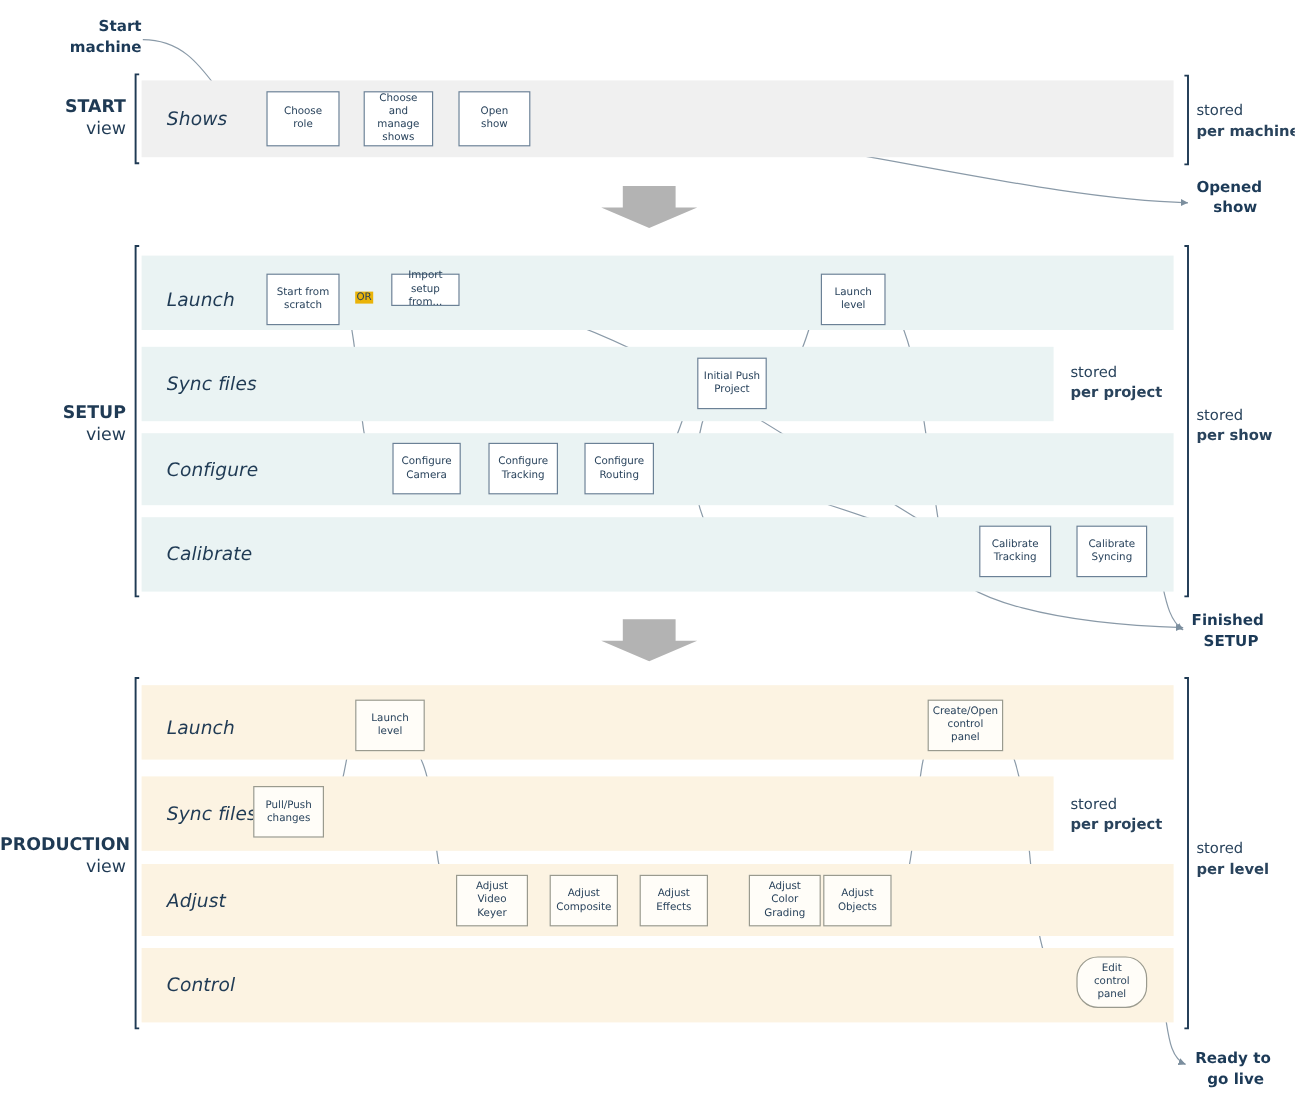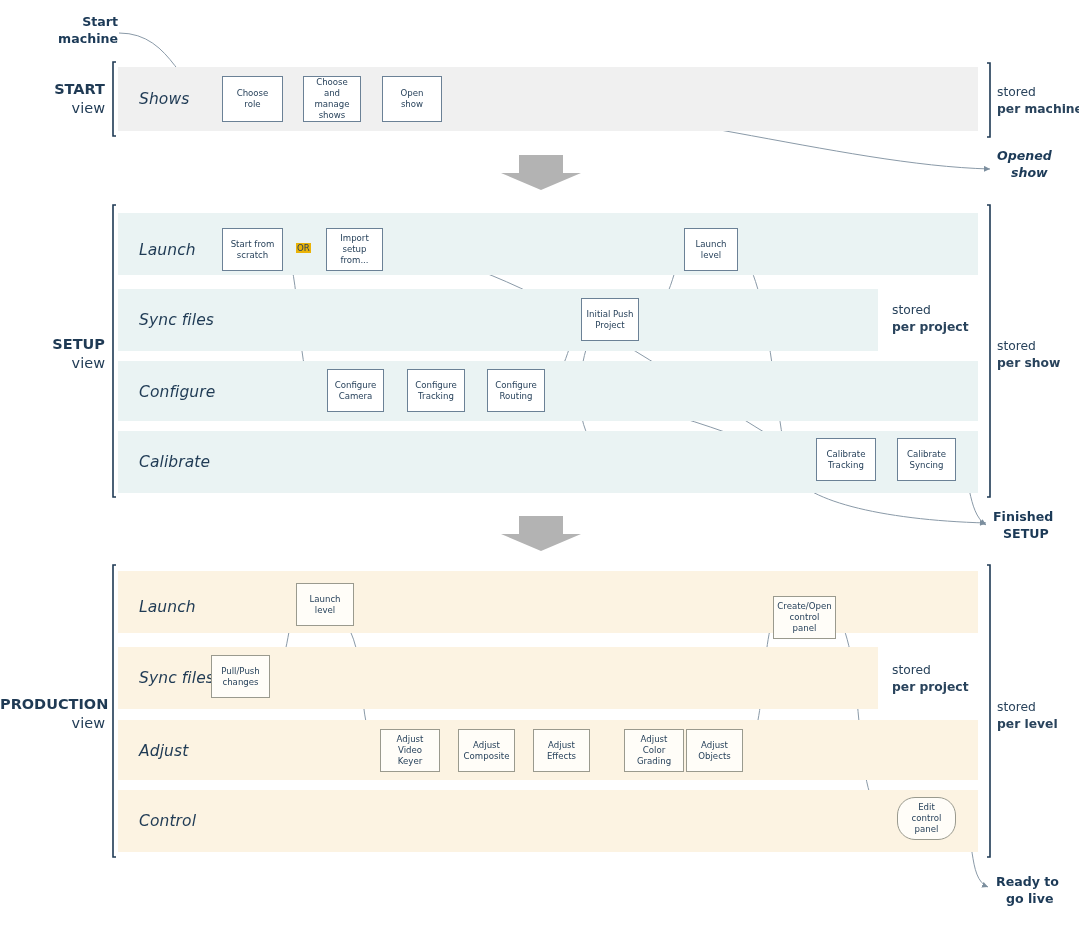--- a/index.html
+++ b/index.html
@@ -215,21 +215,21 @@
 
   <div class="node" style="left:222px;top:228px;width:61px;height:43px;">
     <div>
       <span>Start from</span>
       <span>scratch</span>
     </div>
   </div>
 
   <div class="orlabel" style="left:296px;top:243px;">OR</div>
 
-  <div class="node" style="left:326px;top:228px;width:57px;height:43px;">
+  <div class="node" style="left:326px;top:228px;width:57px;height:27px;">
     <div>
       <span>Import setup</span>
       <span>from...</span>
     </div>
   </div>
 
   <div class="node" style="left:684px;top:228px;width:54px;height:43px;">
     <div>
       <span>Launch</span>
       <span>level</span>
@@ -278,21 +278,21 @@
     </div>
   </div>
 
   <div class="node prodnode" style="left:296px;top:583px;width:58px;height:43px;">
     <div>
       <span>Launch</span>
       <span>level</span>
     </div>
   </div>
 
-  <div class="node prodnode" style="left:773px;top:583px;width:63px;height:43px;margin-top:13px;">
+  <div class="node prodnode" style="left:773px;top:583px;width:63px;height:43px;">
     <div>
       <span>Create/Open</span>
       <span>control panel</span>
     </div>
   </div>
 
   <div class="node prodnode" style="left:211px;top:655px;width:59px;height:43px;">
     <div>
       <span>Pull/Push</span>
       <span>changes</span>
@@ -364,21 +364,21 @@
   <div class="stored" style="left:997px;top:699px;">
     <span class="l1">stored</span>
     <span class="l2">per level</span>
   </div>
 
   <div class="endlabel rightal" style="left:10px;top:14px;width:108px;text-align:right;">
     <span>Start</span>
     <span>machine</span>
   </div>
 
-  <div class="endlabel right" style="left:997px;top:148px;font-style:italic;">
+  <div class="endlabel right" style="left:997px;top:148px;">
     <span>Opened</span>
     <span style="padding-left:14px;">show</span>
   </div>
 
   <div class="endlabel right" style="left:993px;top:509px;">
     <span>Finished</span>
     <span style="padding-left:10px;">SETUP</span>
   </div>
 
   <div class="endlabel right" style="left:996px;top:874px;">

